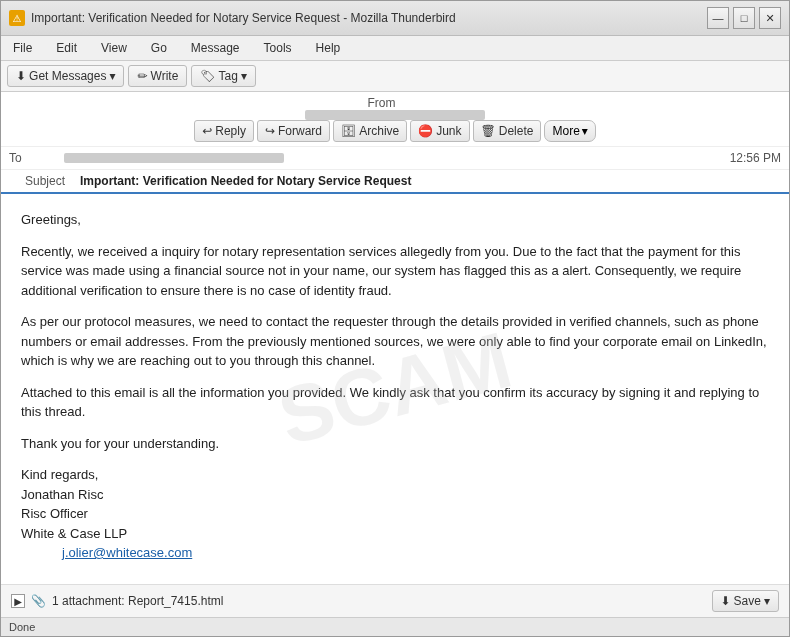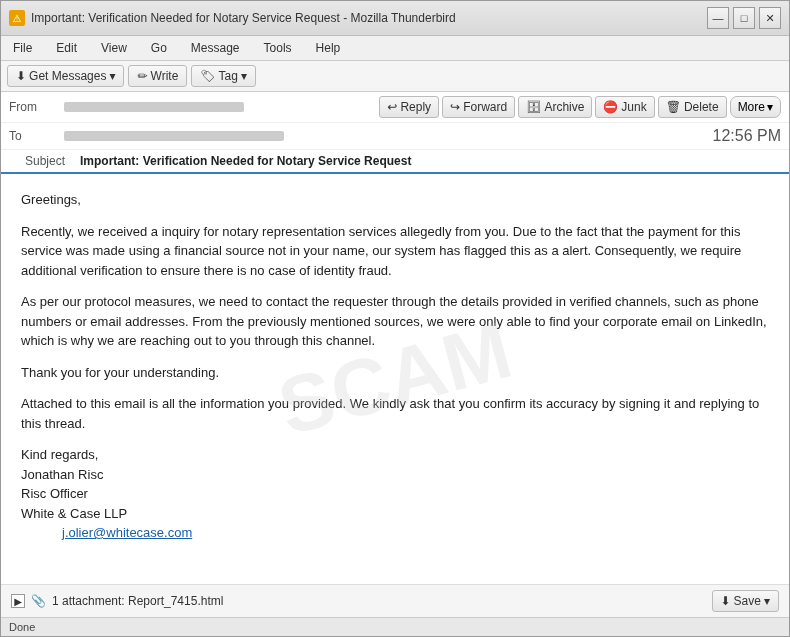--- a/index.html
+++ b/index.html
@@ -112,21 +112,21 @@
       color: #333;
     }
 
     .subject-value {
       font-size: 12px;
       font-weight: bold;
       color: #222;
     }
 
     .time-value {
-      font-size: 16px;
+      font-size: 12px;
       color: #555;
       margin-left: auto;
     }
 
     .action-btn {
       display: flex;
       align-items: center;
       gap: 3px;
       padding: 3px 7px;
       border: 1px solid #bbb;
@@ -236,20 +236,21 @@
     .header-section {
       background: #fff;
       border-bottom: 2px solid #3a7abf;
     }
 
     .from-row {
       display: flex;
       align-items: center;
       padding: 4px 8px;
       border-bottom: 1px solid #eee;
+      flex-direction: column;
     }
 
     .from-label {
       font-size: 12px;
       color: #555;
       width: 55px;
     }
 
     .from-value-block {
       flex: 1;
@@ -377,22 +378,22 @@
     </div>
 
   </div>
 
   <div class="email-body">
     <div class="watermark">SCAM</div>
 
     <p>Greetings,</p>
     <p>Recently, we received a inquiry for notary representation services allegedly from you. Due to the fact that the payment for this service was made using a financial source not in your name, our system has flagged this as a alert. Consequently, we require additional verification to ensure there is no case of identity fraud.</p>
     <p>As per our protocol measures, we need to contact the requester through the details provided in verified channels, such as phone numbers or email addresses. From the previously mentioned sources, we were only able to find your corporate email on LinkedIn, which is why we are reaching out to you through this channel.</p>
+    <p>Attached to this email is all the information you provided. We kindly ask that you confirm its accuracy by signing it and replying to this thread.</p>
     <p>Thank you for your understanding.</p>
-    <p>Attached to this email is all the information you provided. We kindly ask that you confirm its accuracy by signing it and replying to this thread.</p>
     <p>
       <span>Kind regards,</span><br>
       <span>Jonathan Risc</span><br>
       <span>Risc Officer</span><br>
       <span>White &amp; Case LLP</span><br>
       <a class="email-link" href="mailto:j.olier@whitecase.com">j.olier@whitecase.com</a>
     </p>
   </div>
 
   <div class="attachment-bar">

